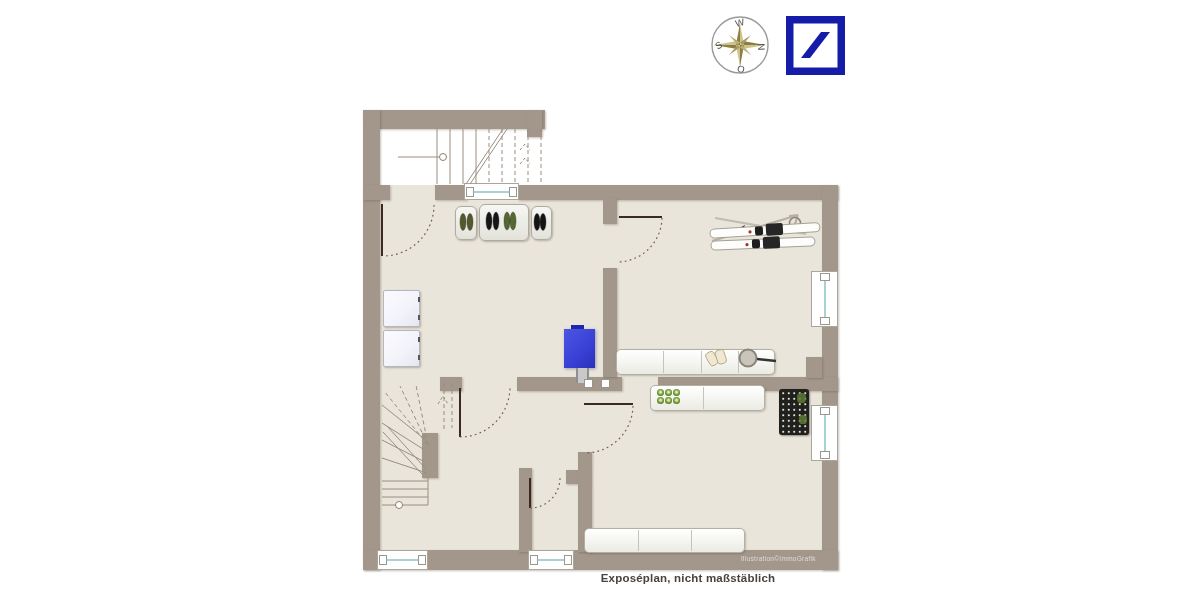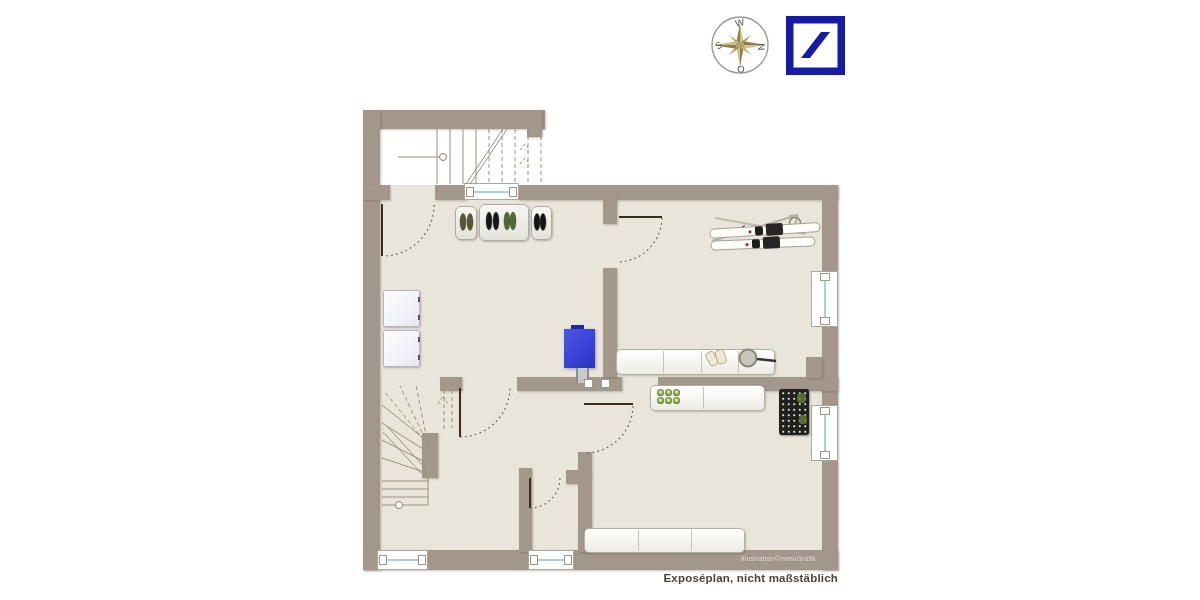--- a/index.html
+++ b/index.html
@@ -240,15 +240,15 @@
       <ellipse cx="489" cy="221" rx="3" ry="9" fill="#161616"></ellipse>
         <ellipse cx="496" cy="221" rx="3" ry="9" fill="#161616"></ellipse>
       <ellipse cx="507" cy="221" rx="3" ry="9" fill="#55682e"></ellipse>
         <ellipse cx="513" cy="221" rx="3" ry="9" fill="#55682e"></ellipse>
       <ellipse cx="537" cy="222" rx="3" ry="8.5" fill="#141414"></ellipse>
         <ellipse cx="543" cy="222" rx="3" ry="8.5" fill="#141414"></ellipse>
     </g>
   </svg>
 
   <div class="watermark" style="left:741px;top:555px;">Illustration©ImmoGrafik</div>
-  <div class="caption" style="left:538px;top:572px;width:300px;text-align:right;">Exposéplan, nicht maßstäblich</div>
+  <div class="caption" style="left:538px;top:572px;width:300px;text-align:center;">Exposéplan, nicht maßstäblich</div>
 
 </div>
 
 </body></html>

